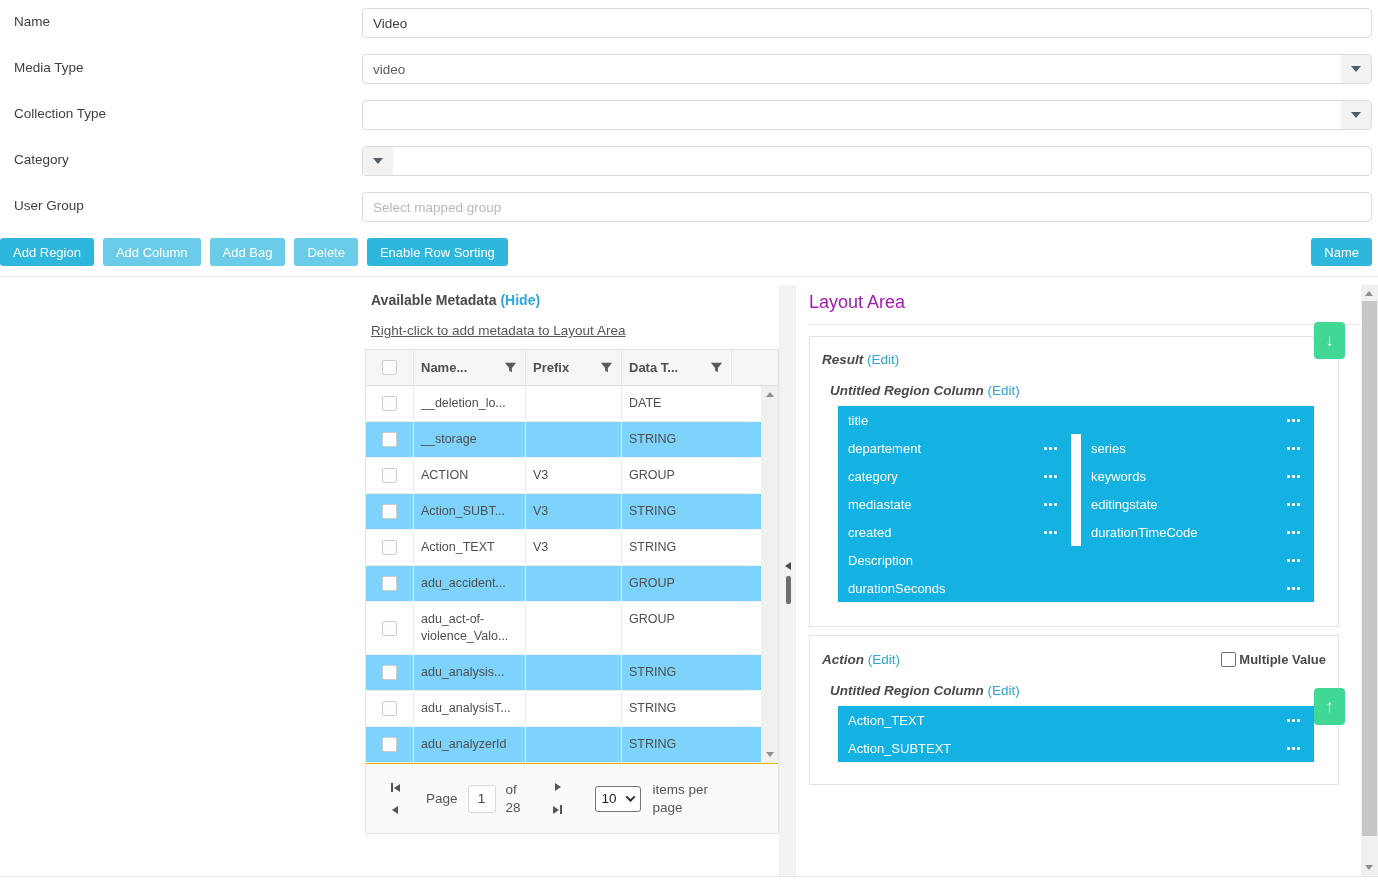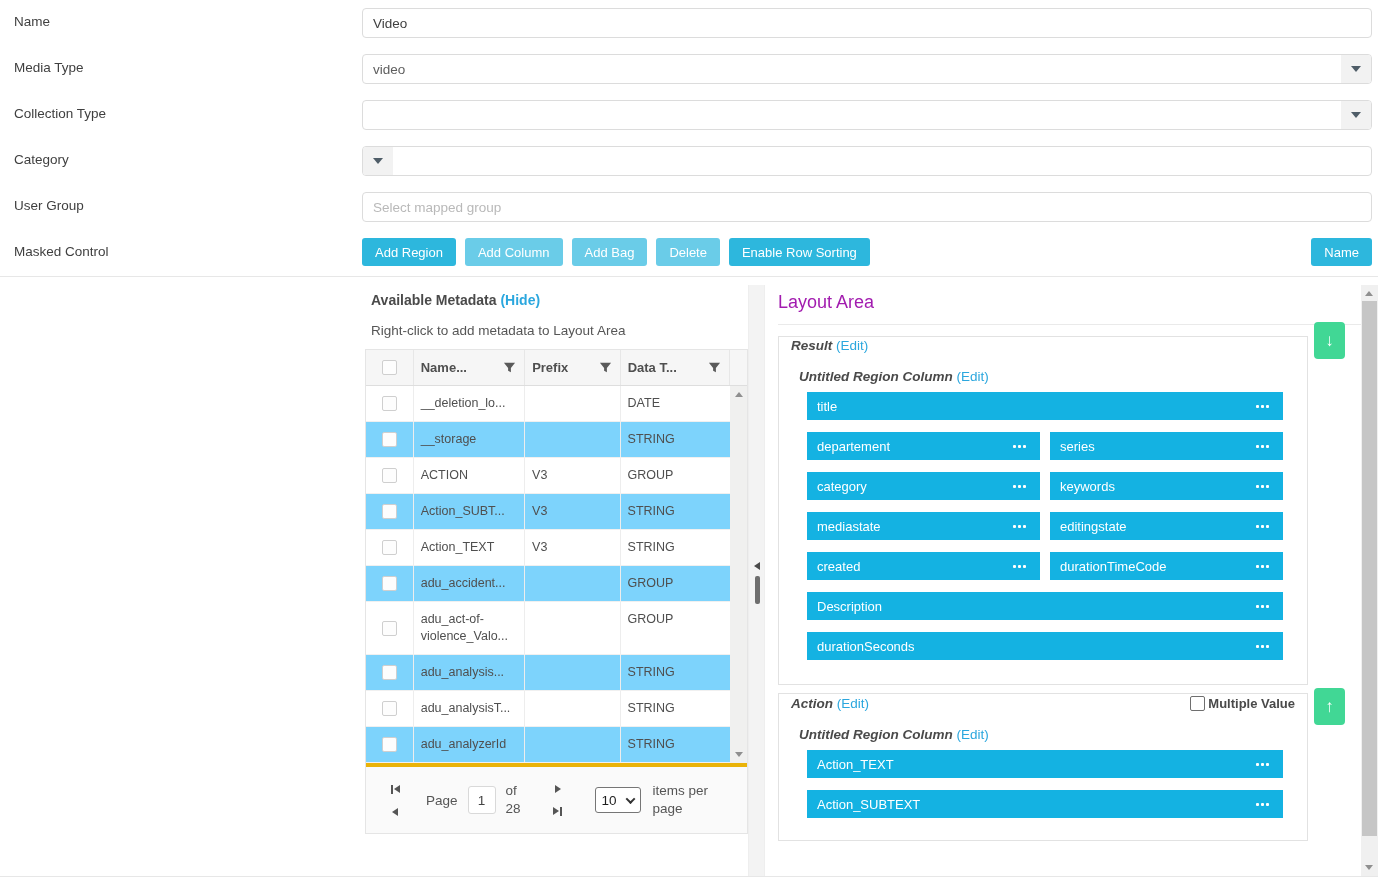--- a/index.html
+++ b/index.html
@@ -40,24 +40,24 @@
   .btn-info    { margin-left:auto; }
 
   .hr-full { border:none; border-top:1px solid #e7e7e7; margin-top:10px; }
   .hr-bottom { border:none; border-top:1px solid #e7e7e7; }
 
   
   .main { display:flex; margin-top:8px; height:591px; }
   .spacer { width:365px; }
 
   
-  .left-pane { width:383px; padding-top:7px; }
+  .left-pane { width:414px; padding-top:7px; }
   .panel-title { font-size:14px; font-weight:700; color:#4a4a4a; margin-left:6px; }
   .link { color:#2ba7de; cursor:pointer; }
-  .subtitle { margin:15px 6px 0; font-size:13.5px; color:#565656; }
+  .subtitle { margin:15px 6px 0; font-size:13.5px; color:#565656;text-decoration:underline; }
 
   .grid { margin-top:11px; border:1px solid #e5e5e5; }
   .grid-header { display:flex; background:#f6f6f6; border-bottom:1px solid #dedede; height:36px; align-items:stretch; }
   .gh-cell { display:flex; align-items:center; justify-content:space-between; padding:0 8px 0 7px; font-weight:700; font-size:13px; color:#4f4f4f; border-right:1px solid #e7e7e7; }
   .gh-cell:last-of-type { border-right:none; }
   .col-cb   { width:48px; display:flex; align-items:center; justify-content:center; border-right:1px solid #e7e7e7; }
   .col-name { width:112px; }
   .col-prefix { width:96px; }
   .col-type { width:110px; }
   .gh-fill { width:17px; }
@@ -77,21 +77,21 @@
   .row-cb-cell { display:flex; align-items:center; justify-content:center; border-right:1px solid #ededed; }
 
   .scroll-strip {
     position:absolute; top:0; right:0; bottom:0; width:17px; background:#f0f0ef;
     display:flex; flex-direction:column; justify-content:space-between; align-items:center; padding:6px 0;
   }
   .tri-up   { width:0; height:0; border-left:4px solid transparent; border-right:4px solid transparent; border-bottom:5px solid #8f8f8f; }
   .tri-down { width:0; height:0; border-left:4px solid transparent; border-right:4px solid transparent; border-top:5px solid #8f8f8f; }
 
   
-  .pager { display:flex; align-items:center; background:#fafafa; border-top:4px solid #eab308; height:70px; padding-left:22px; font-size:13.5px; color:#555; }
+  .pager { display:flex; align-items:center; background:#fafafa; border-top:1px solid #eab308; height:70px; padding-left:22px; font-size:13.5px; color:#555; }
   .pager-col { display:flex; flex-direction:column; gap:14px; align-items:center; width:14px; }
   .tri-left  { width:0; height:0; border-top:4px solid transparent; border-bottom:4px solid transparent; border-right:6px solid #555; }
   .tri-right { width:0; height:0; border-top:4px solid transparent; border-bottom:4px solid transparent; border-left:6px solid #555; }
   .seek { display:flex; align-items:center; gap:1px; cursor:pointer; }
   .seek-bar { width:2px; height:9px; background:#555; }
   .page-label { margin-left:24px; }
   .page-num {
     width:28px; height:28px; border:1px solid #d9d9d9; border-radius:3px; text-align:center;
     font:inherit; font-size:13.5px; color:#444; margin:0 10px; background:#fff; outline:none;
   }
@@ -108,27 +108,27 @@
   
   .splitter { width:17px; background:#f3f3f3; position:relative; border-left:1px solid #eee; border-right:1px solid #eee; cursor:col-resize; }
   .splitter-arrow { position:absolute; top:277px; left:5px; width:0; height:0; border-top:4px solid transparent; border-bottom:4px solid transparent; border-right:6px solid #4a4a4a; }
   .splitter-grip { position:absolute; top:291px; left:6px; width:5px; height:28px; background:#6e6e6e; border-radius:2px; }
 
   
   .right-pane { flex:1; position:relative; padding:7px 0 0 13px; }
   .layout-title { font-size:18px; color:#a21caf; }
   .pane-sep { border:none; border-top:1px solid #eaeaea; margin-top:11px; }
   .boxes { margin-top:11px; width:530px; }
-  .region-box { border:1px solid #e2e2e2; background:#fff; padding:2px 24px 24px 12px; }
+  .region-box { border:1px solid #e2e2e2; background:#fff; padding:16px 24px 24px 12px; }
   .region-box.second { margin-top:8px; padding-bottom:22px; }
   .region-head { font-size:13.5px; line-height:14px; display:flex; justify-content:space-between; align-items:center; }
   .region-name { font-weight:700; font-style:italic; color:#4a4a4a; }
   .column-title { margin:17px 0 8px 8px; font-size:13.5px; line-height:14px; }
   .column-name { font-weight:700; font-style:italic; color:#4a4a4a; }
-  .chips { margin-left:16px; display:flex; flex-direction:column; gap:12px; }
+  .chips { margin-left:16px; display:flex; flex-direction:column; gap:0; }
   .chip-row { display:flex; gap:10px; }
   .chip {
     flex:1; height:28px; background:#14b2e2; color:#fff; display:flex; align-items:center;
     justify-content:space-between; padding:0 14px 0 10px; font-size:13px; cursor:grab;
   }
   .dots { display:flex; gap:2px; }
   .dots i { width:3px; height:3px; background:#fff; border-radius:1px; }
 
   .mv { display:flex; align-items:center; gap:3px; margin-right:-12px; }
   .mv-cb { appearance:none; -webkit-appearance:none; width:15px; height:15px; border:1px solid #6f6f6f; border-radius:2px; background:#fff; cursor:pointer; }
@@ -196,21 +196,20 @@
   </div>
 
   <div class="form-row">
     <div class="form-label">User Group</div>
     <div class="form-control">
       <input class="text-input" type="text" placeholder="Select mapped group" style="">
     </div>
   </div>
 
   <div class="form-row">
-    <div class="form-label">Masked Control</div>
     <div class="toolbar">
       <button class="btn primary">Add Region</button>
       <button class="btn light">Add Column</button>
       <button class="btn light">Add Bag</button>
       <button class="btn light">Delete</button>
       <button class="btn primary">Enable Row Sorting</button>
       <button class="btn primary btn-info">Name</button>
     </div>
   </div>
 

